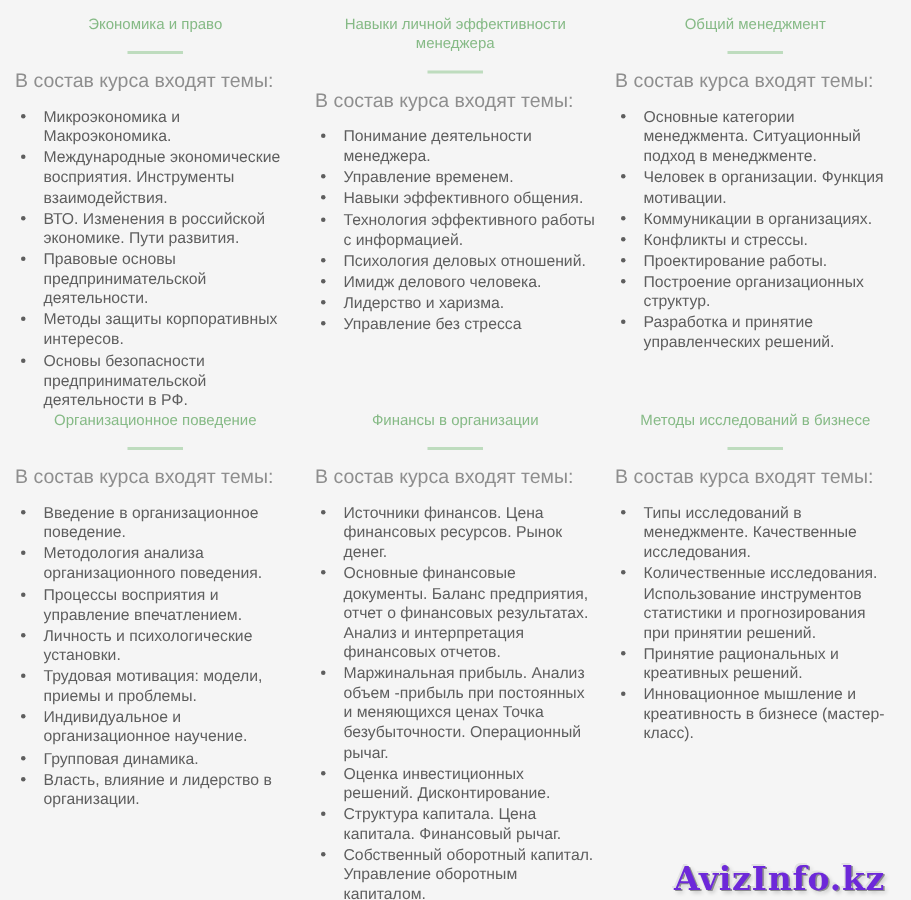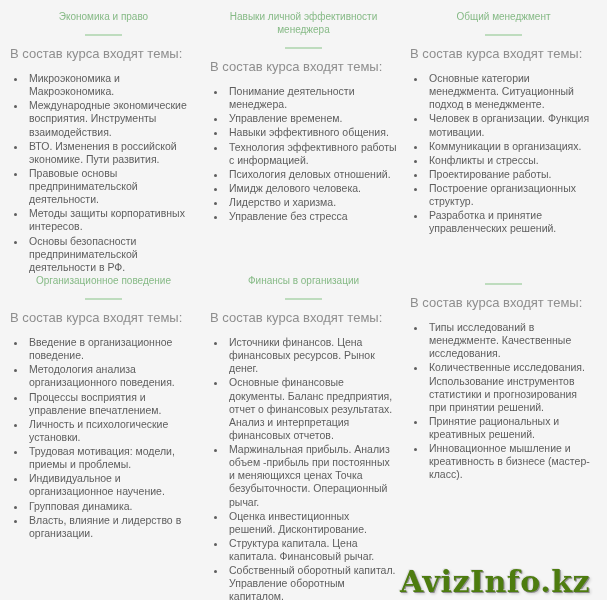--- a/index.html
+++ b/index.html
@@ -55,23 +55,23 @@
   ul.topics li {
     padding-left: 2px;
     margin: 0 0 1px 0;
   }
   .watermark {
     position: absolute;
     right: 17px;
     bottom: 1px;
     font-family: "DejaVu Serif", serif;
     font-weight: bold;
-    font-size: 30px;
+    font-size: 22px;
     letter-spacing: 0.5px;
-    color: #4d7c0f;
+    color: #6d28d9;
     text-shadow: -1px -1px 0 #e2e2e2, 1px 1px 0 #8d8d8d, 2px 2px 3px rgba(0,0,0,0.18);
   }
 </style>
 </head>
 <body>
 
 <div class="grid">
 
   <section class="course-card">
     <h2 class="course-title">Экономика и право</h2>
@@ -142,20 +142,21 @@
         <li>Источники финансов. Цена финансовых ресурсов. Рынок денег.</li>
         <li>Основные финансовые документы. Баланс предприятия, отчет о финансовых результатах. Анализ и интерпретация финансовых отчетов.</li>
         <li>Маржинальная прибыль. Анализ объем -прибыль при постоянных и меняющихся ценах Точка безубыточности. Операционный рычаг.</li>
         <li>Оценка инвестиционных решений. Дисконтирование.</li>
         <li>Структура капитала. Цена капитала. Финансовый рычаг.</li>
         <li>Собственный оборотный капитал. Управление оборотным капиталом.</li>
       </ul>
   </section>
 
   <section class="course-card">
+    <h2 class="course-title">Методы исследований в бизнесе</h2>
     <div class="divider"></div>
     <p class="intro">В состав курса входят темы:</p>
     <ul class="topics">
         <li>Типы исследований в менеджменте. Качественные исследования.</li>
         <li>Количественные исследования. Использование инструментов статистики и прогнозирования при принятии решений.</li>
         <li>Принятие рациональных и креативных решений.</li>
         <li>Инновационное мышление и креативность в бизнесе (мастер-класс).</li>
       </ul>
   </section>
 

